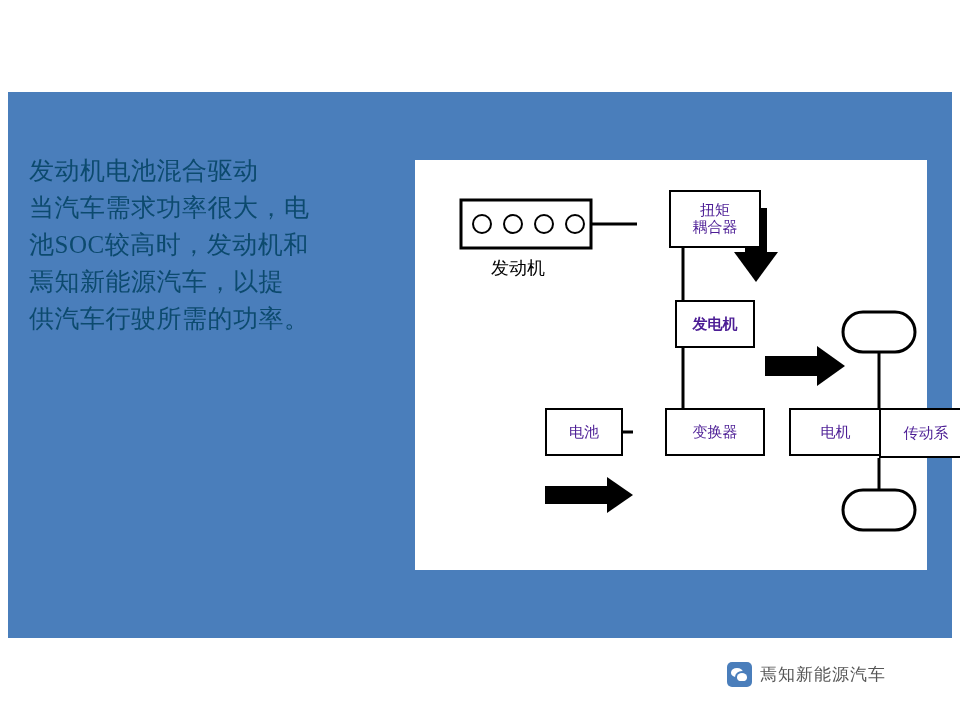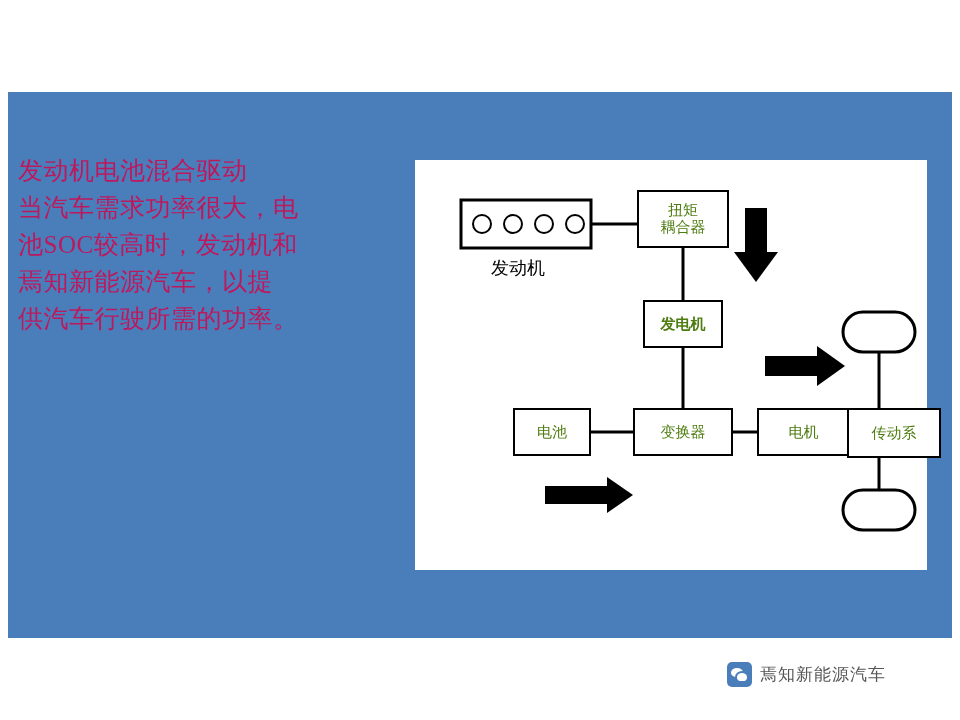--- a/index.html
+++ b/index.html
@@ -35,24 +35,24 @@
     position: absolute;
     left: 390px;
     top: 92px;
     width: 562px;
     height: 546px;
     background: #4a7ebb;
     box-sizing: border-box;
   }
   .text-block {
     position: absolute;
-    left: 18px;
+    left: 29px;
     top: 152px;
     width: 352px;
-    color: #be185d;
+    color: #0c4a6e;
     font-family: "Liberation Serif", serif;
     font-size: 25px;
     line-height: 37px;
     letter-spacing: 0.5px;
   }
   .text-line {
     white-space: nowrap;
   }
   
   .diagram-area {
@@ -70,23 +70,24 @@
   .dbox {
     position: absolute;
     background: #ffffff;
     border: 2px solid #000000;
     box-sizing: border-box;
     display: flex;
     align-items: center;
     justify-content: center;
     font-family: "Liberation Serif", serif;
     font-size: 15px;
-    color: #4d7c0f;
+    color: #4c1d95;
     line-height: 17px;
     text-align: center;
+    margin-left: 32px;
   }
   .dlabel {
     position: absolute;
     font-family: "Liberation Serif", serif;
     font-size: 18px;
     color: #000000;
     white-space: nowrap;
   }
   .cyl {
     position: absolute;

